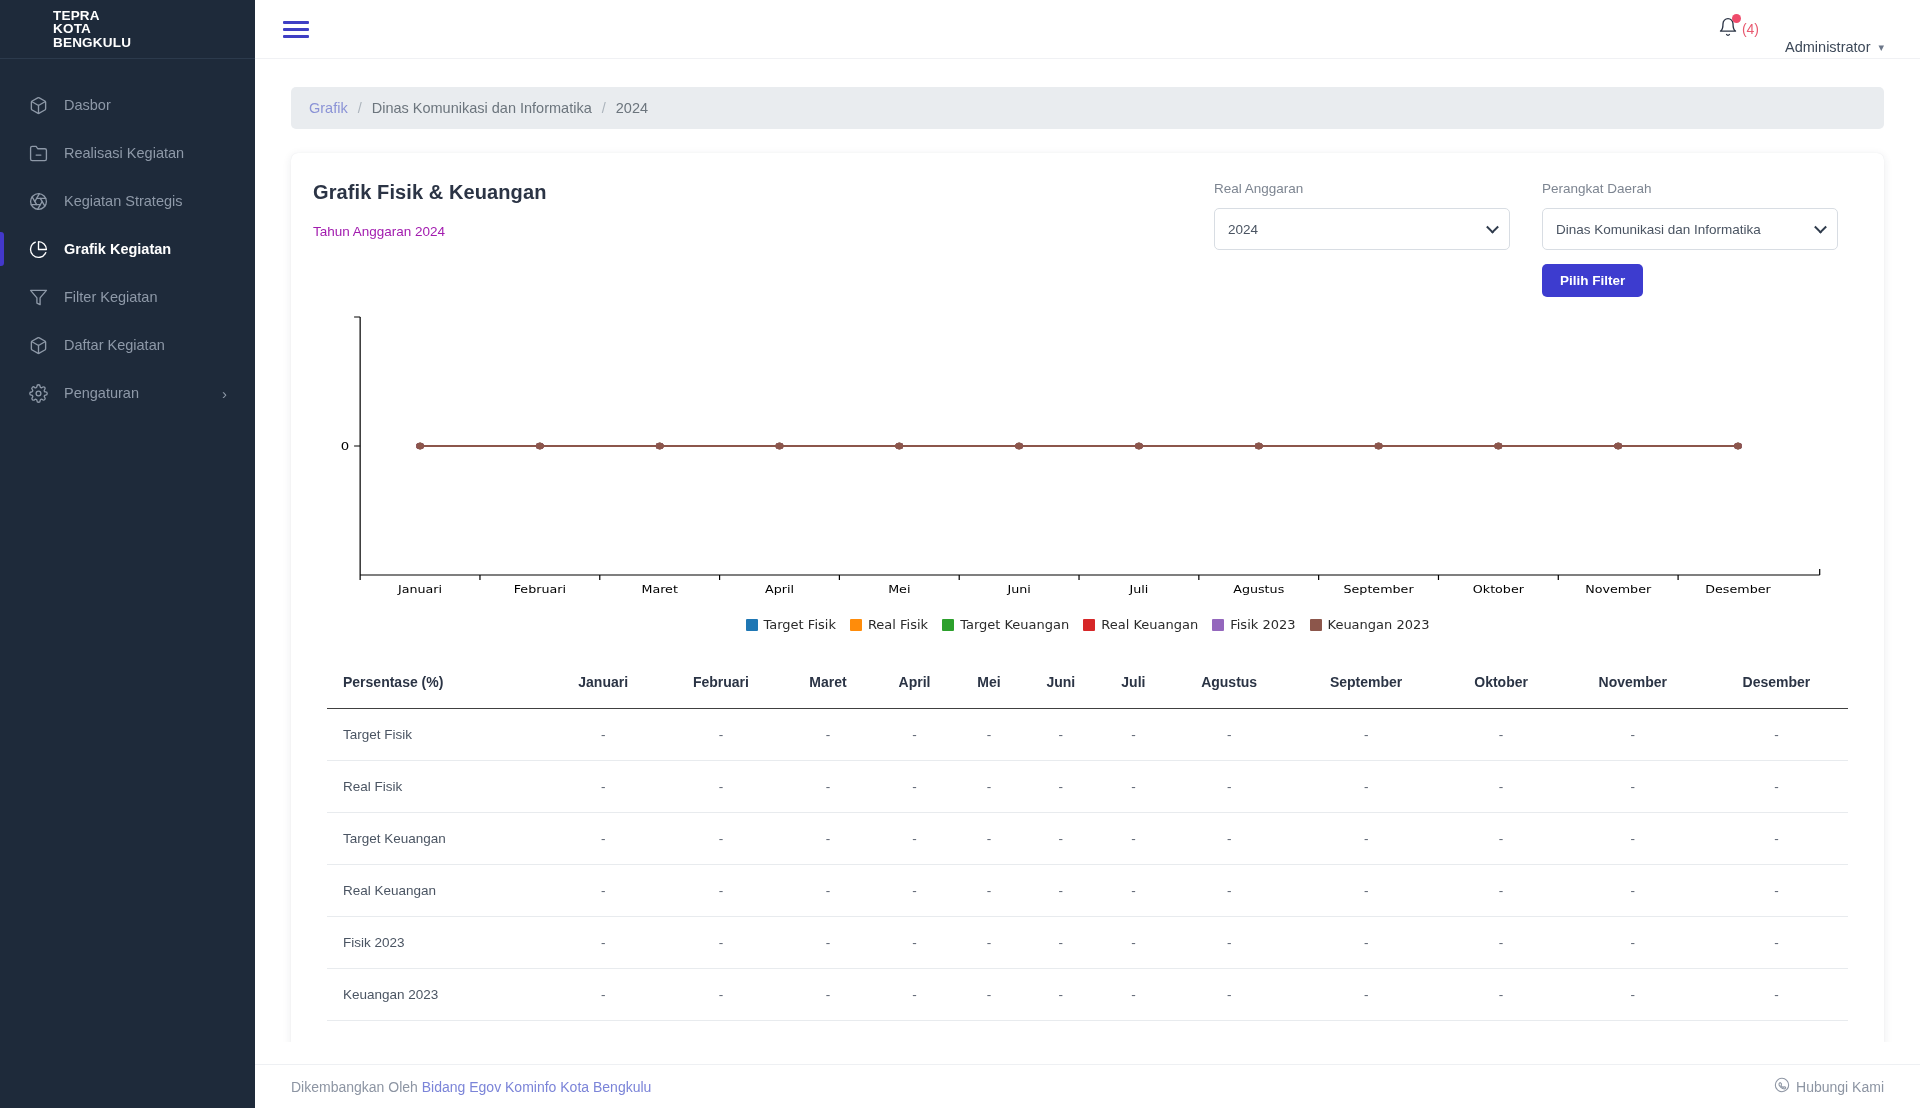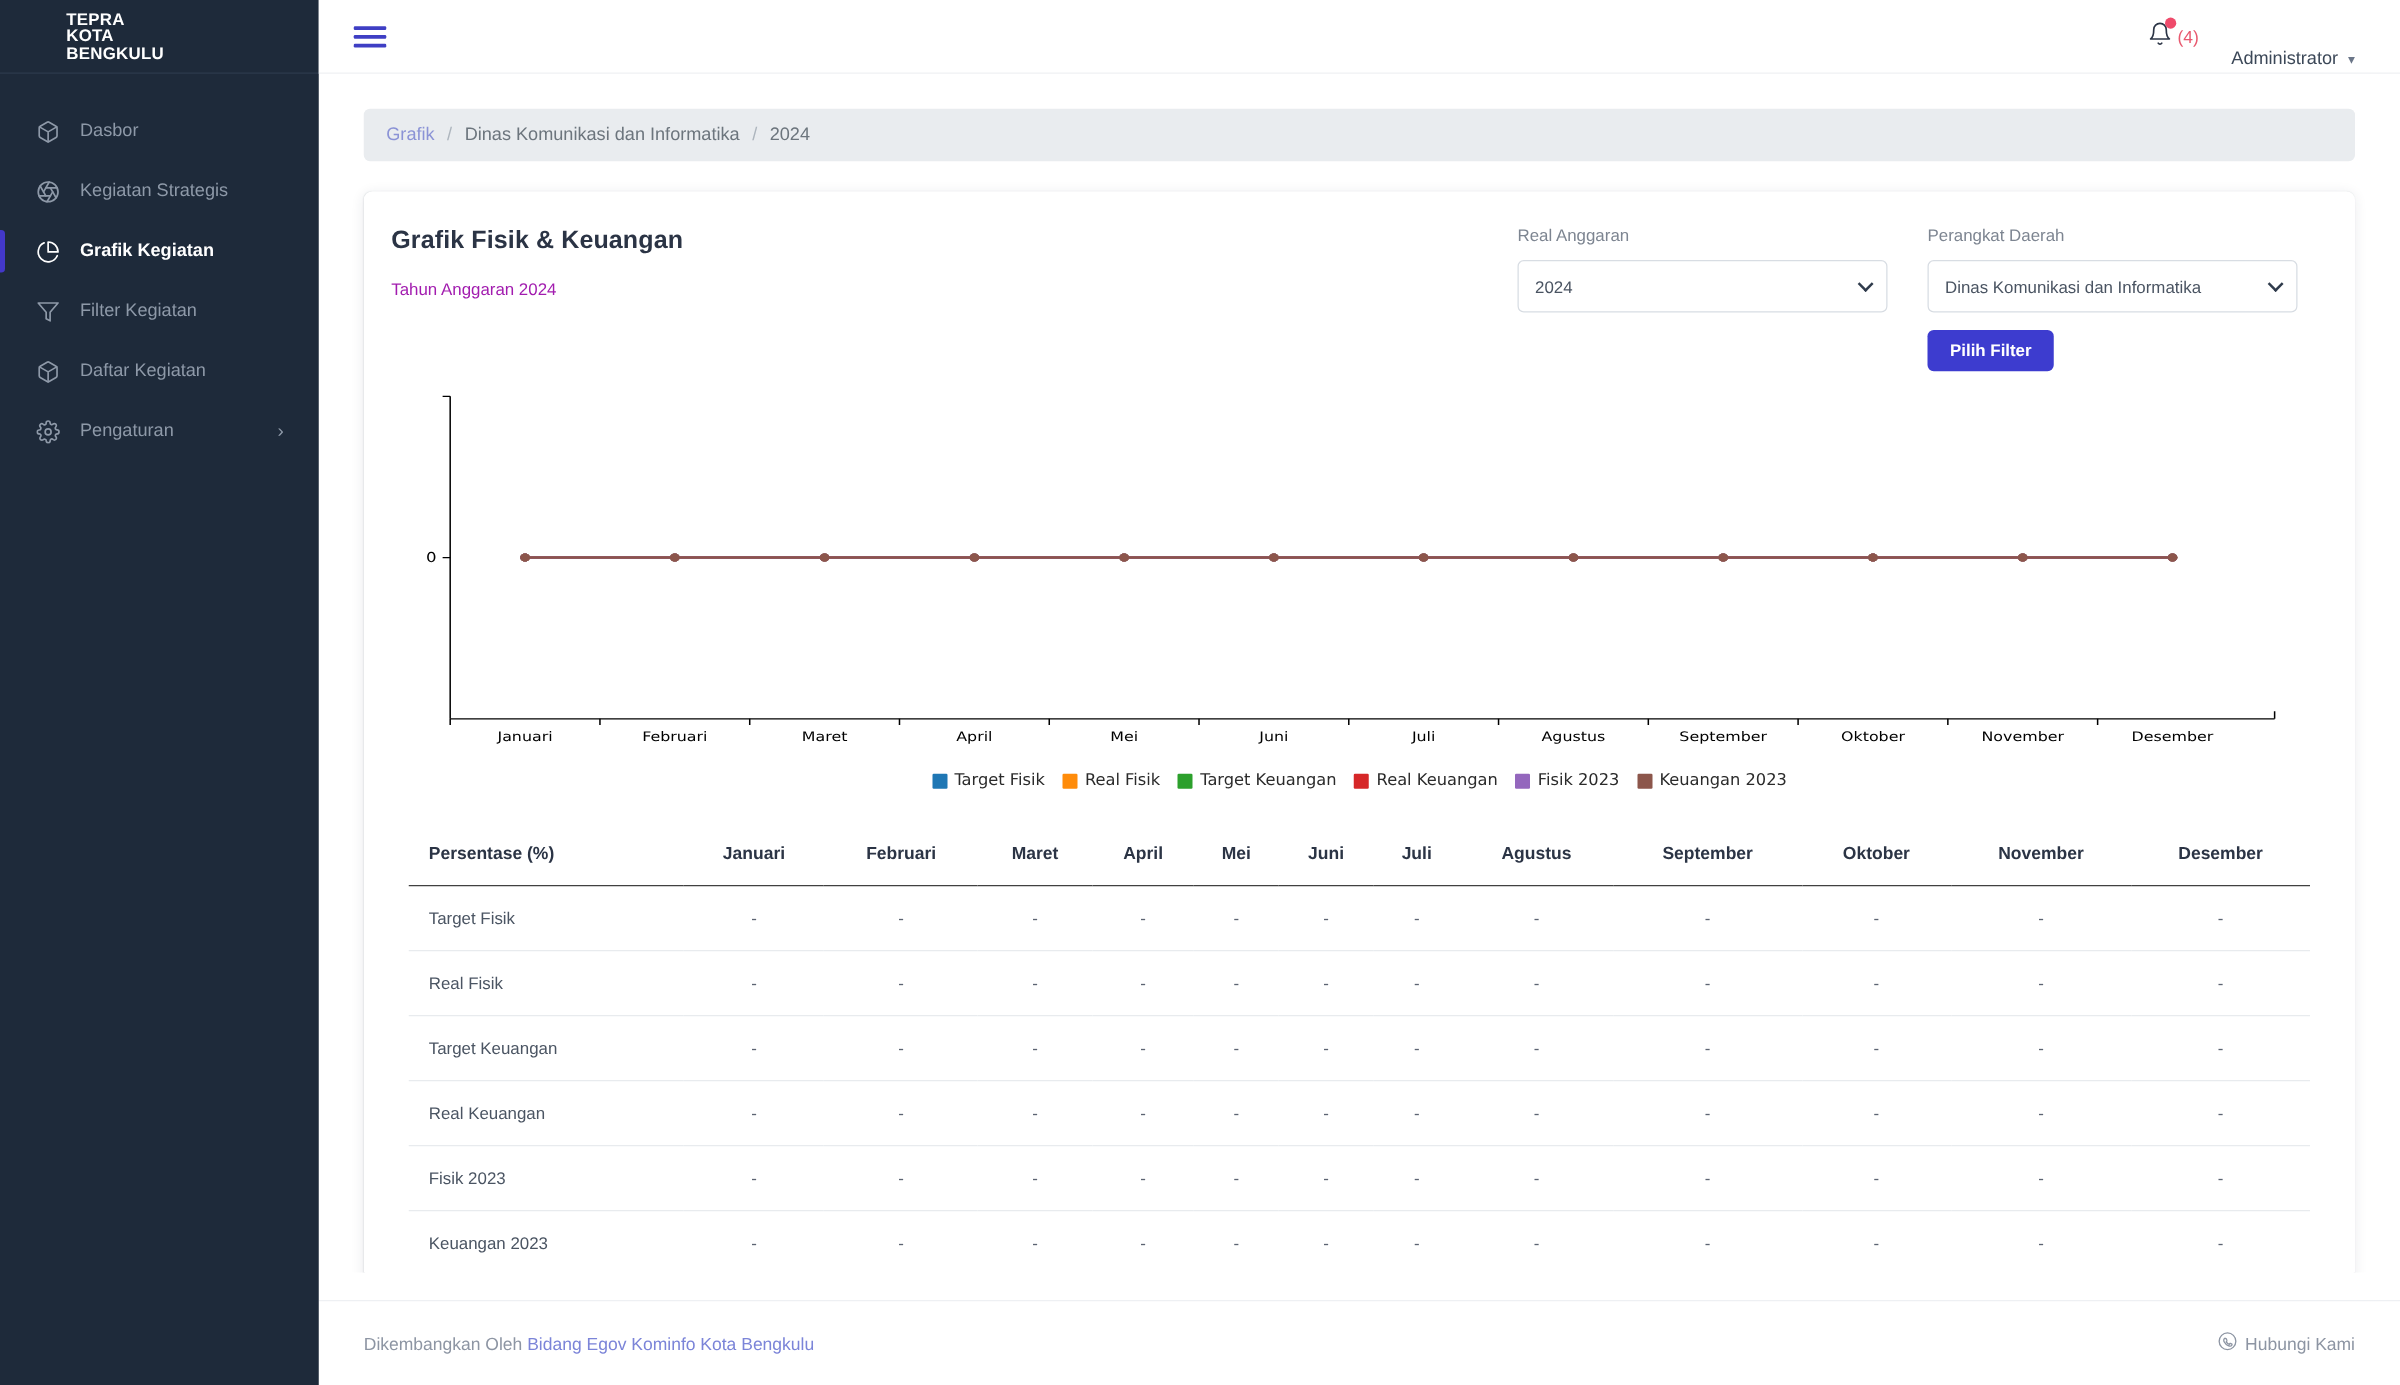--- a/index.html
+++ b/index.html
@@ -173,21 +173,21 @@
   tbody td {
     font-size: 13.5px; color: #5c6472;
     padding: 18px 8px; text-align: center;
     border-bottom: 1px solid #e8ebee;
   }
   tbody tr:last-child td { border-bottom: 1px solid #e8ebee; }
   tbody td.first { text-align: left; padding-left: 16px; color: #4b5563; }
 
   
   .footer {
-    height: 68px; margin-top: 22px;
+    height: 44px; margin-top: 22px;
     border-top: 1px solid #eef0f3;
     display: flex; align-items: center;
     padding: 0 36px;
     font-size: 14px; color: #8d95a3;
     background: #fff;
   }
   .footer a { color: #7b84d8; text-decoration: none; cursor: pointer; }
   .footer-right { margin-left: auto; display: flex; align-items: center; gap: 6px; color: #8d95a3; cursor: pointer; }
   .footer-right svg { width: 16px; height: 16px; }
 </style>
@@ -207,20 +207,29 @@
       <div class="nav-item">
         <span class="ico">
           <svg viewBox="0 0 24 24" fill="none" stroke="#8e99a8" stroke-width="1.7" stroke-linecap="round" stroke-linejoin="round">
             <path d="M21 16V8a2 2 0 0 0-1-1.73l-7-4a2 2 0 0 0-2 0l-7 4A2 2 0 0 0 3 8v8a2 2 0 0 0 1 1.73l7 4a2 2 0 0 0 2 0l7-4A2 2 0 0 0 21 16z"></path>
             <path d="M3.27 6.96 12 12.01l8.73-5.05M12 22.08V12"></path>
           </svg>
         </span>
         <span>Dasbor</span>
       </div>
 
+      <div class="nav-item">
+        <span class="ico">
+          <svg viewBox="0 0 24 24" fill="none" stroke="#8e99a8" stroke-width="1.7" stroke-linecap="round" stroke-linejoin="round">
+            <path d="M22 19a2 2 0 0 1-2 2H4a2 2 0 0 1-2-2V5a2 2 0 0 1 2-2h5l2 3h9a2 2 0 0 1 2 2z"></path>
+            <line x1="9" y1="14" x2="15" y2="14"></line>
+          </svg>
+        </span>
+        <span>Realisasi Kegiatan</span>
+      </div>
 
       <div class="nav-item">
         <span class="ico">
           <svg viewBox="0 0 24 24" fill="none" stroke="#8e99a8" stroke-width="1.7" stroke-linecap="round" stroke-linejoin="round">
             <circle cx="12" cy="12" r="10"></circle>
             <line x1="14.31" y1="8" x2="20.05" y2="17.94"></line>
             <line x1="9.69" y1="8" x2="21.17" y2="8"></line>
             <line x1="7.38" y1="12" x2="13.12" y2="2.06"></line>
             <line x1="9.69" y1="16" x2="3.95" y2="6.06"></line>
             <line x1="14.31" y1="16" x2="2.83" y2="16"></line>

